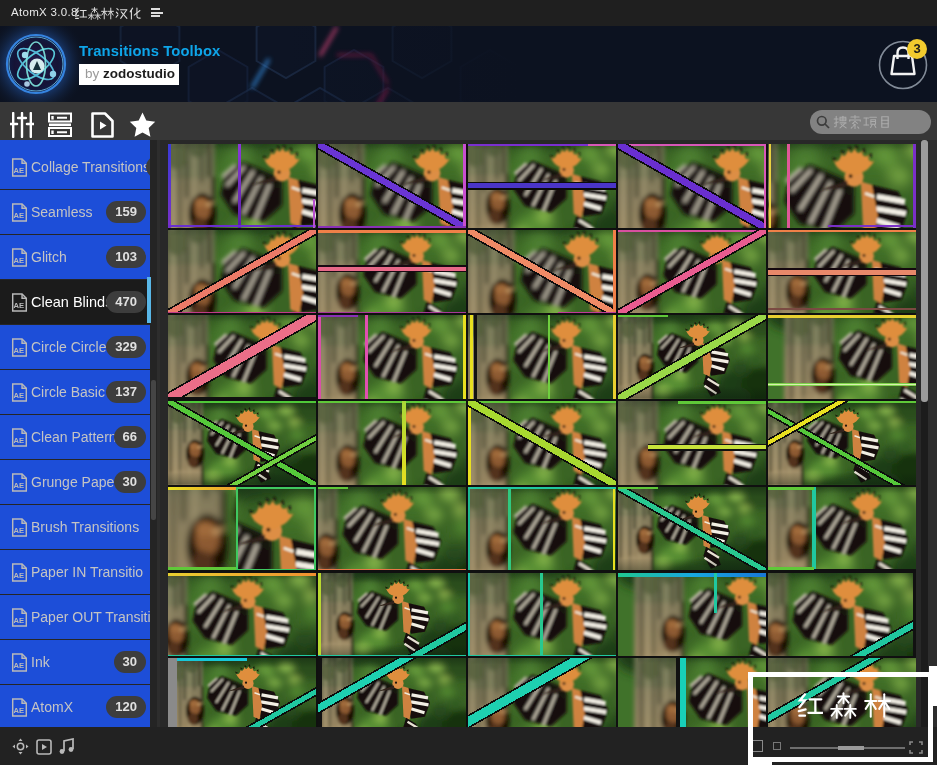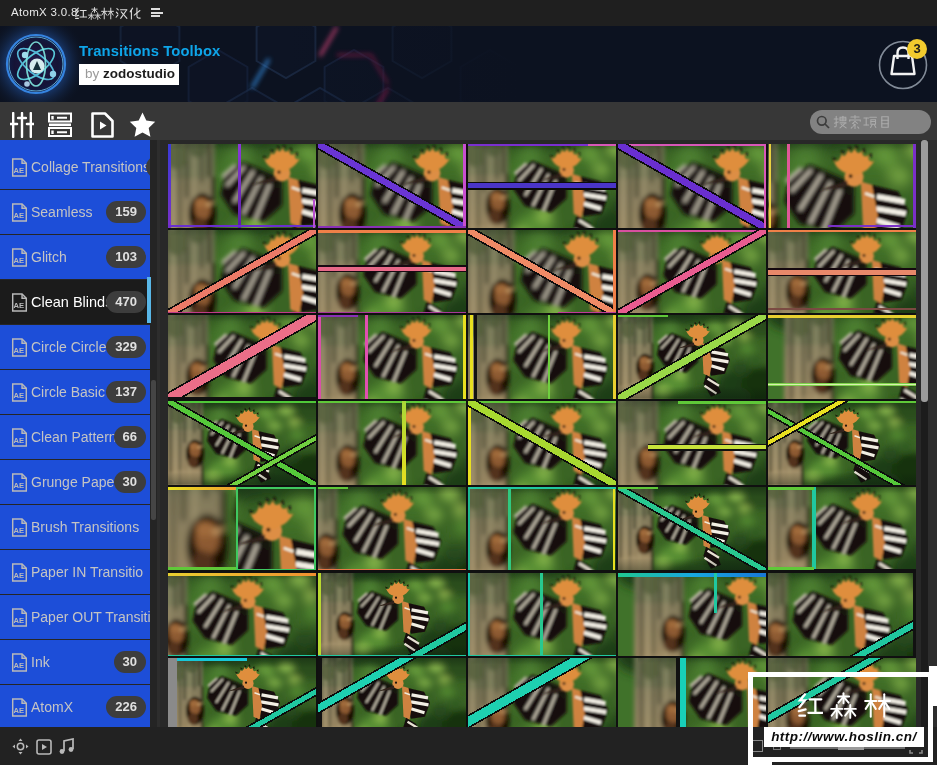--- a/index.html
+++ b/index.html
@@ -831,21 +831,21 @@
       <span class="lbl">Ink</span>
       <span class="pill">30</span>
     </div>
 <div class="item" style="top:545px">
       <svg class="ae" width="17" height="19" viewBox="0 0 20 22">
         <path d="M2 1 H13 L18 6 V21 H2 Z" fill="none" stroke="#b9b9b9" stroke-width="1.7"></path>
         <path d="M13 1 V6 H18" fill="none" stroke="#b9b9b9" stroke-width="1.7"></path>
         <text x="3" y="17" font-family="Liberation Sans" font-size="9" font-weight="bold" fill="#b9b9b9">AE</text>
       </svg>
       <span class="lbl">AtomX</span>
-      <span class="pill">226</span>
+      <span class="pill">120</span>
     </div>
 </div>
 <div id="sbscroll">
     <div style="position:absolute;left:1px;top:240px;width:5px;height:140px;background:#454545;border-radius:2px"></div>
   </div>
 <div id="selbar"></div>
 <div id="vscroll">
     <div id="vthumb"></div>
   </div>
 
@@ -881,14 +881,13 @@
   <div style="position:absolute;left:0px;top:90px;width:24px;height:3px;background:#fff"></div>
   <svg style="position:absolute;left:48px;top:20px;color:#ffffff;opacity:1.0" width="27" height="27" viewBox="0 0 24 24">
       <use href="#g-hong"></use>
     </svg>
     <svg style="position:absolute;left:82px;top:20px;color:#ffffff;opacity:1.0" width="27" height="27" viewBox="0 0 24 24">
       <use href="#g-sen"></use>
     </svg>
     <svg style="position:absolute;left:116px;top:20px;color:#ffffff;opacity:1.0" width="27" height="27" viewBox="0 0 24 24">
       <use href="#g-lin"></use>
     </svg>
-  <div style="position:absolute;left:16px;top:55px;width:160px;height:20px;background:#fff;color:#0a0a0a;font-size:13.5px;font-weight:bold;font-style:italic;text-align:center;line-height:20px;letter-spacing:0.5px">http://www.hoslin.cn/</div>
 </div>
 
 </body></html>

